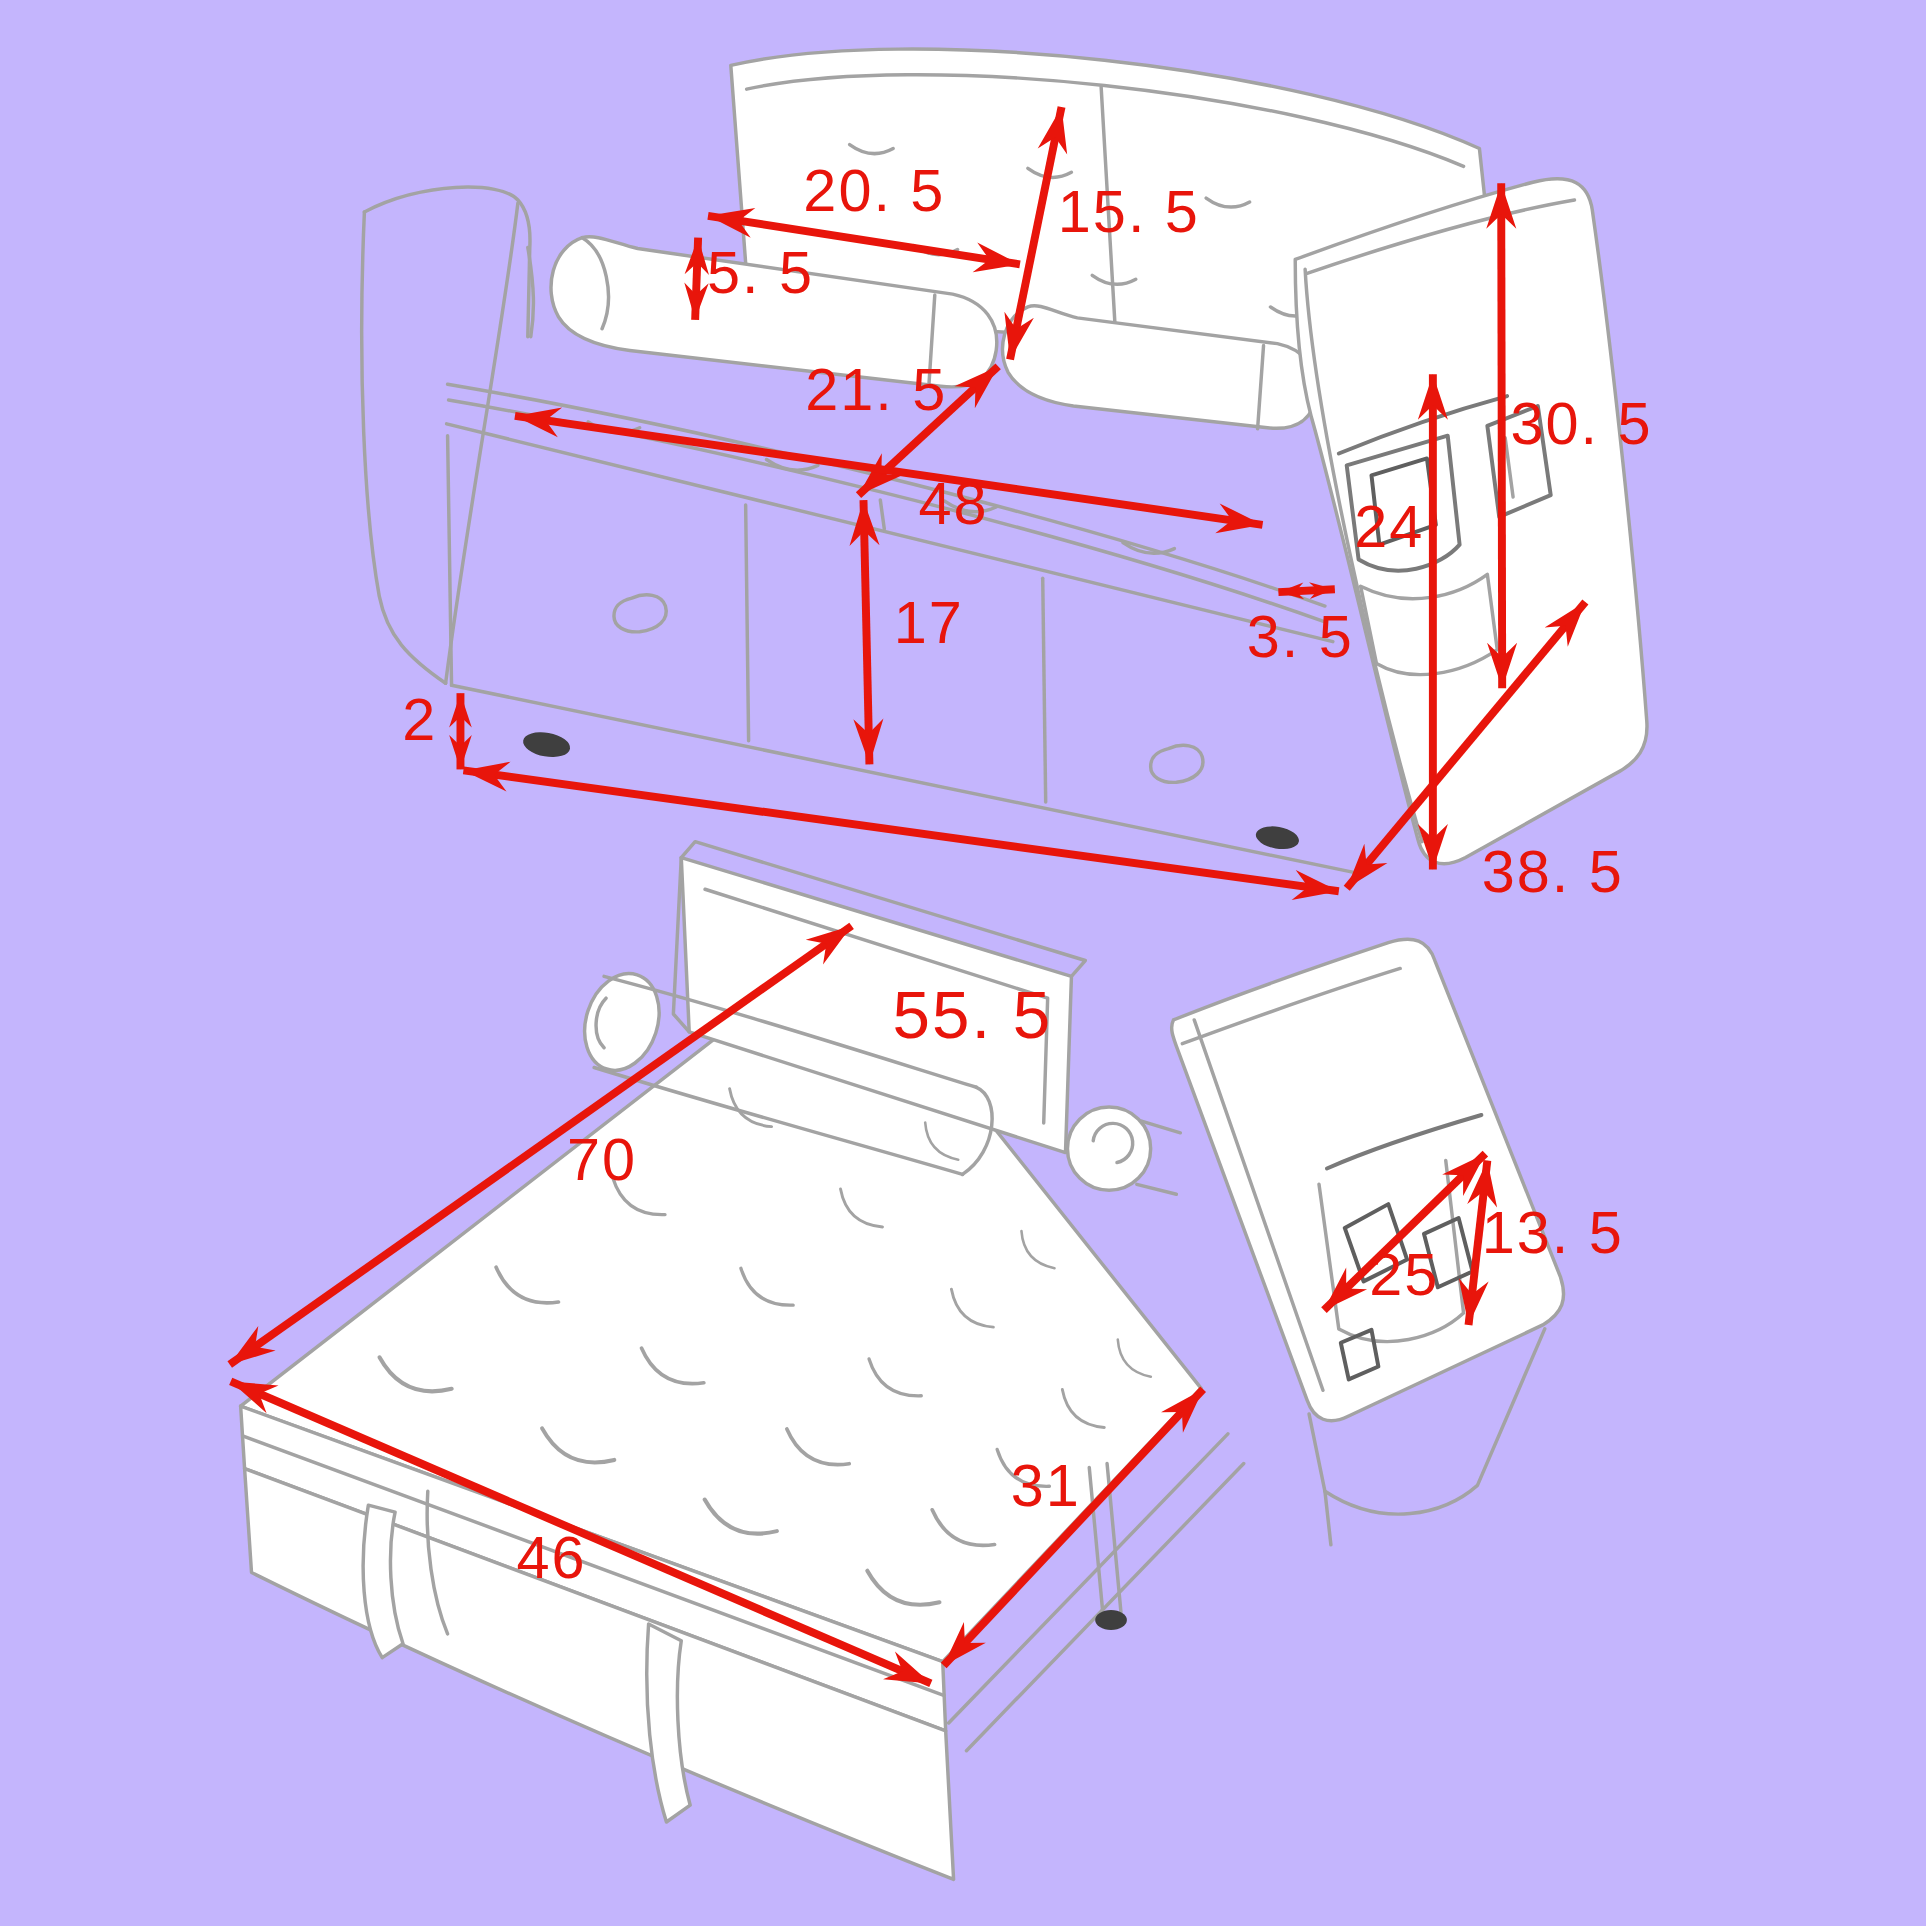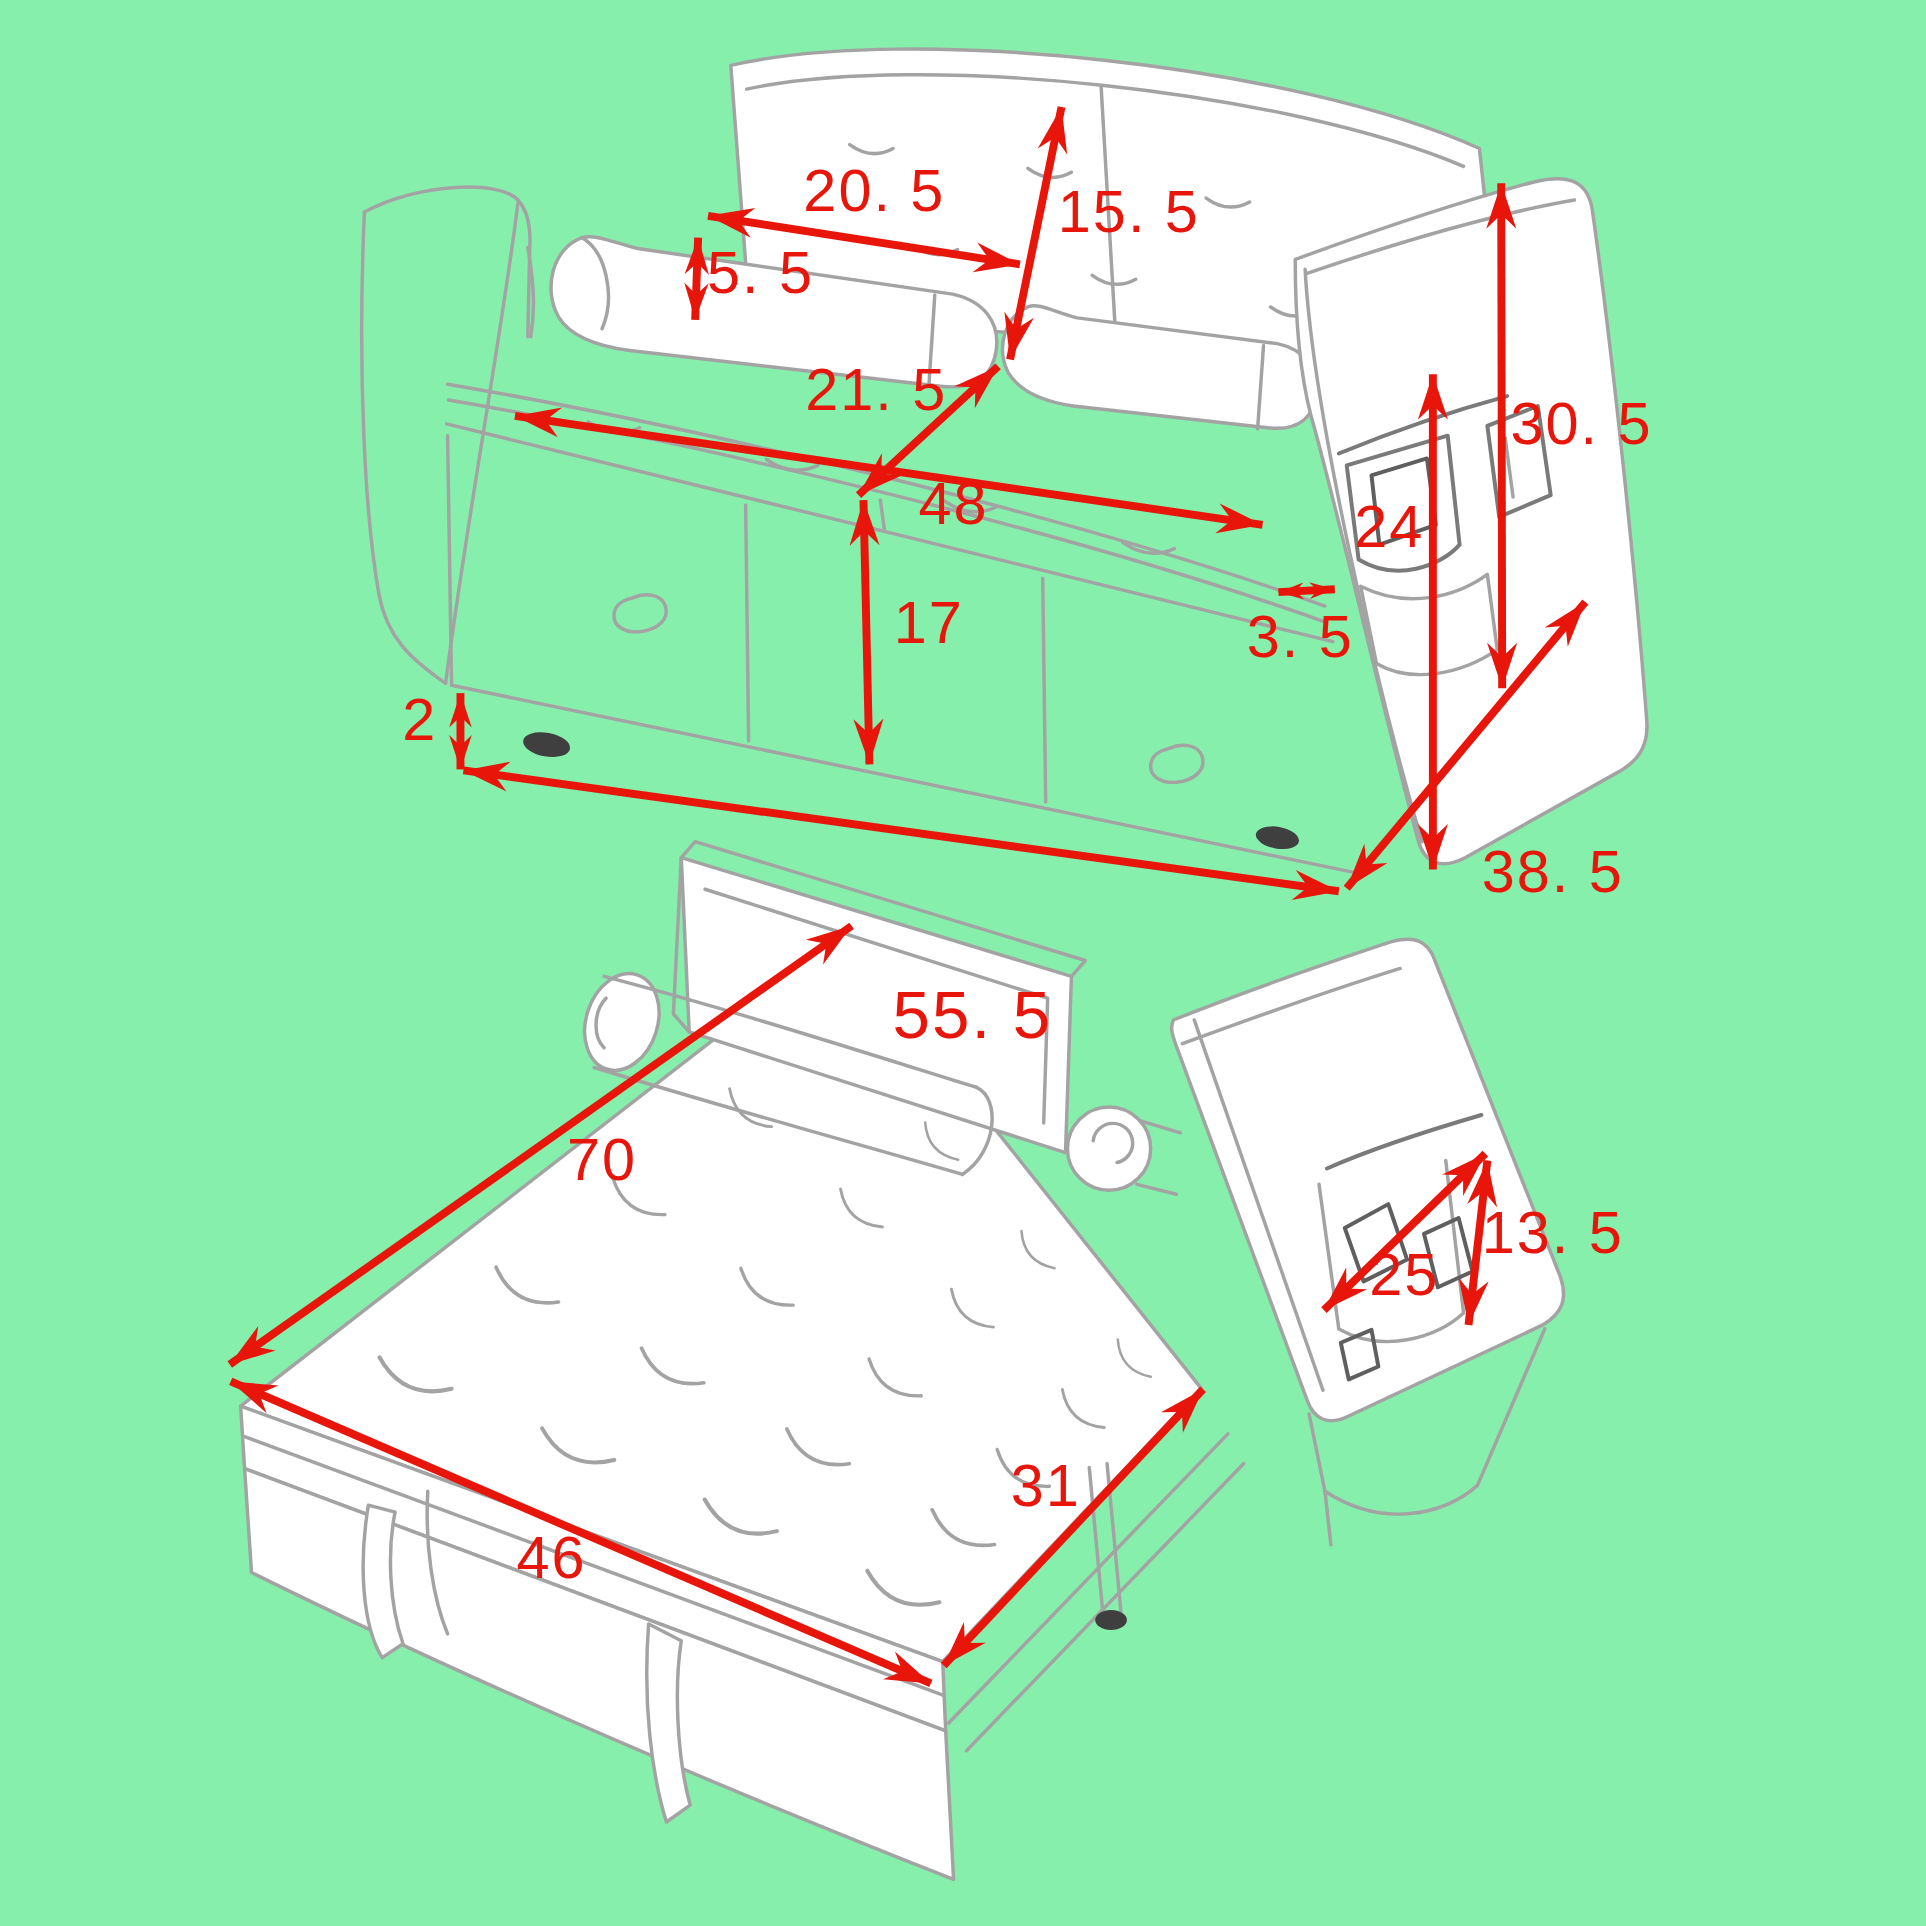--- a/index.html
+++ b/index.html
@@ -1,16 +1,16 @@
 <!DOCTYPE html>
 <html><head>
 <meta charset="utf-8">
 <style>
   html,body{margin:0;padding:0;background:#ffffff;}
-  .stage{position:relative;width:1927px;height:1927px;background:#86efac;overflow:hidden;
+  .stage{position:relative;width:1927px;height:1927px;background:#c4b5fd;overflow:hidden;
          font-family:"Liberation Sans",sans-serif;}
   svg{position:absolute;left:0;top:0;}
   .sk{stroke:#a3a3a3;fill:none;stroke-width:3.5;stroke-linecap:round;stroke-linejoin:round;}
   .skf{stroke:#a3a3a3;fill:#ffffff;stroke-width:3.5;stroke-linejoin:round;}
   .skd{stroke:#7a7a7a;fill:none;stroke-width:4;stroke-linecap:round;stroke-linejoin:round;}
   .skdd{stroke:#5f5f5f;fill:none;stroke-width:4;stroke-linejoin:round;}
   .foot{fill:#3f3f3f;stroke:none;}
   .dim-line{stroke-width:8;stroke-linecap:butt;}
   .dim-label{font-family:"Liberation Sans",sans-serif;font-weight:400;letter-spacing:2px;
              text-anchor:middle;dominant-baseline:middle;}

